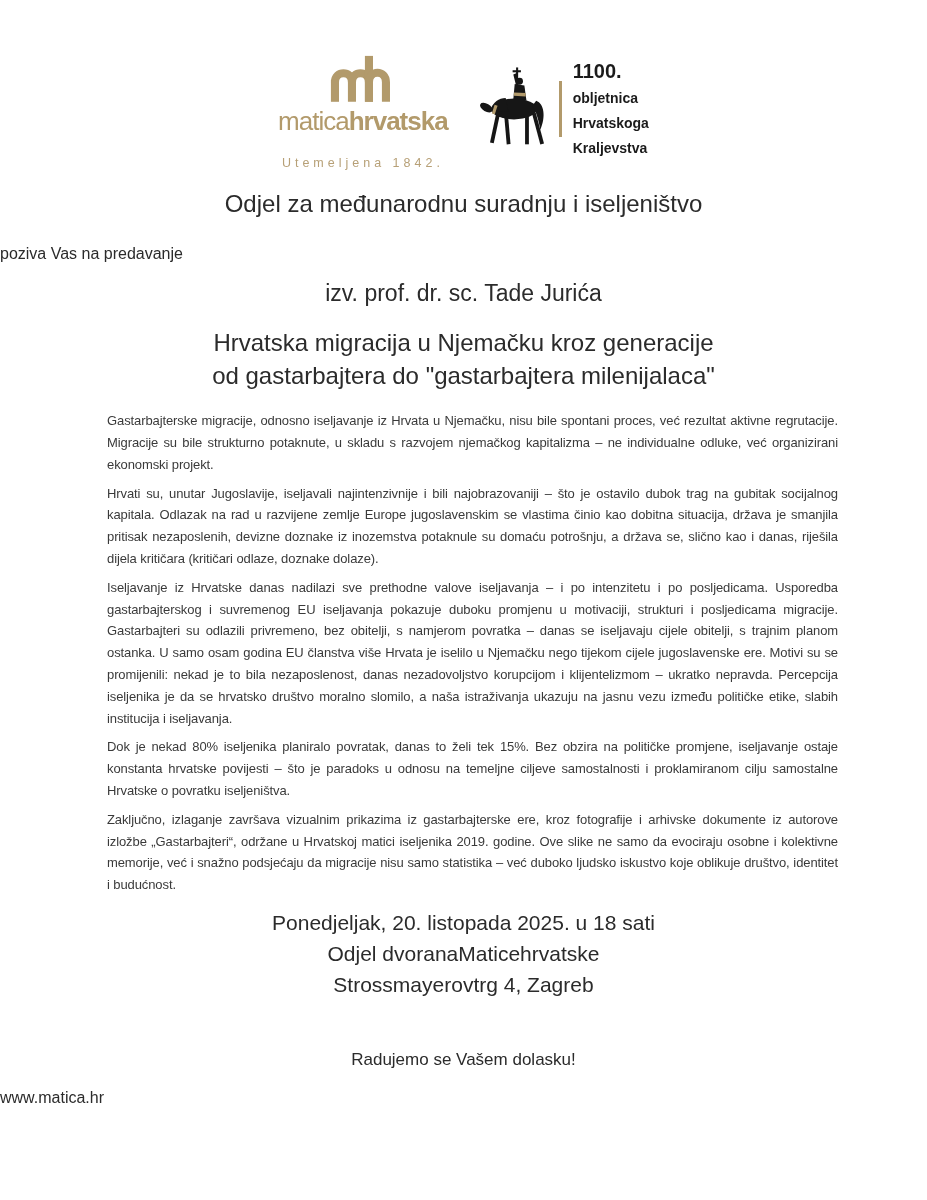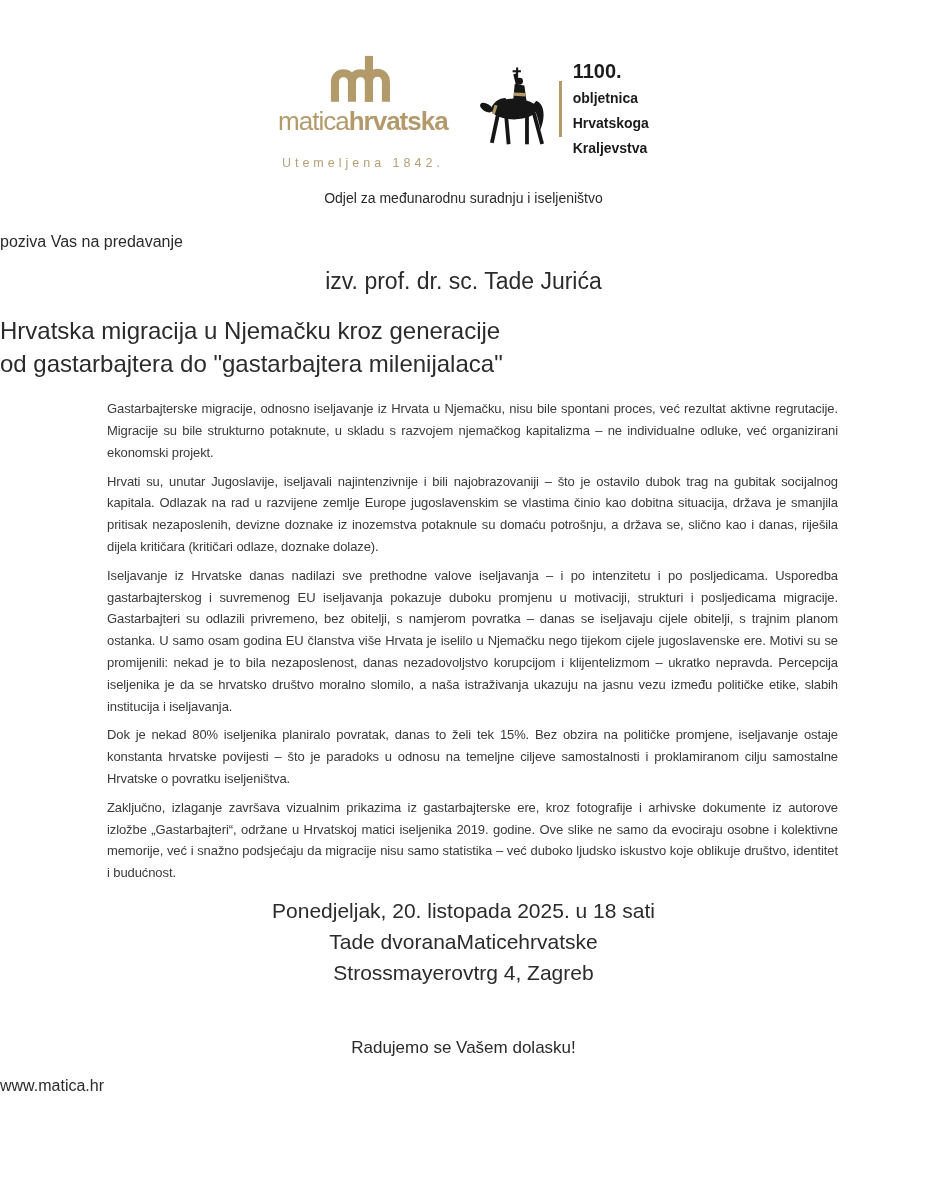--- a/index.html
+++ b/index.html
@@ -20,24 +20,24 @@
   .tagline { font-size:12.5px; letter-spacing:4px; color:#b7a077; margin-top:21px; white-space:nowrap; }
 
   .anniv-block { display:flex; align-items:center; margin-top:6px; }
   .horse svg { display:block; }
   .gold-divider { width:3px; height:56px; background:#b29a6b; margin:0 11px 0 9px; }
   .anniv-text { text-align:left; color:#1b1b1b; }
   .anniv-number { font-size:20px; font-weight:bold; line-height:22px; }
   .anniv-line { font-size:14px; font-weight:bold; line-height:17px;margin-top:8px; }
 
   
-  .department { text-align:center; font-size:14px; margin-top:20px; color:#2b2b2b; }
+  .department { text-align:center; font-size:24px; margin-top:20px; color:#2b2b2b; }
   .invite { font-size:16px; margin-top:27px; color:#2b2b2b; }
   .speaker { text-align:center; font-size:23px; margin-top:17px; color:#2b2b2b; }
-  .talk-title { text-align:left; font-size:24px; line-height:33px; margin-top:19px; color:#2b2b2b; }
+  .talk-title { text-align:center; font-size:24px; line-height:33px; margin-top:19px; color:#2b2b2b; }
 
   
   .body-text {
     width:731px; margin:18px 0 0 107px;
     text-align:justify; font-size:13px; line-height:21.8px;
     letter-spacing:-0.1px; color:#3a3a3a;
   }
   .body-text p { margin:0 0 7px 0; }
 
   
@@ -112,20 +112,20 @@
   <div class="body-text">
     <p>Gastarbajterske migracije, odnosno iseljavanje iz Hrvata u Njemačku, nisu bile spontani proces, već rezultat aktivne regrutacije. Migracije su bile strukturno potaknute, u skladu s razvojem njemačkog kapitalizma – ne individualne odluke, već organizirani ekonomski projekt.</p>
     <p>Hrvati su, unutar Jugoslavije, iseljavali najintenzivnije i bili najobrazovaniji – što je ostavilo dubok trag na gubitak socijalnog kapitala. Odlazak na rad u razvijene zemlje Europe jugoslavenskim se vlastima činio kao dobitna situacija, država je smanjila pritisak nezaposlenih, devizne doznake iz inozemstva potaknule su domaću potrošnju, a država se, slično kao i danas, riješila dijela kritičara (kritičari odlaze, doznake dolaze).</p>
     <p>Iseljavanje iz Hrvatske danas nadilazi sve prethodne valove iseljavanja – i po intenzitetu i po posljedicama. Usporedba gastarbajterskog i suvremenog EU iseljavanja pokazuje duboku promjenu u motivaciji, strukturi i posljedicama migracije. Gastarbajteri su odlazili privremeno, bez obitelji, s namjerom povratka – danas se iseljavaju cijele obitelji, s trajnim planom ostanka. U samo osam godina EU članstva više Hrvata je iselilo u Njemačku nego tijekom cijele jugoslavenske ere. Motivi su se promijenili: nekad je to bila nezaposlenost, danas nezadovoljstvo korupcijom i klijentelizmom – ukratko nepravda. Percepcija iseljenika je da se hrvatsko društvo moralno slomilo, a naša istraživanja ukazuju na jasnu vezu između političke etike, slabih institucija i iseljavanja.</p>
     <p>Dok je nekad 80% iseljenika planiralo povratak, danas to želi tek 15%. Bez obzira na političke promjene, iseljavanje ostaje konstanta hrvatske povijesti – što je paradoks u odnosu na temeljne ciljeve samostalnosti i proklamiranom cilju samostalne Hrvatske o povratku iseljeništva.</p>
     <p>Zaključno, izlaganje završava vizualnim prikazima iz gastarbajterske ere, kroz fotografije i arhivske dokumente iz autorove izložbe „Gastarbajteri“, održane u Hrvatskoj matici iseljenika 2019. godine. Ove slike ne samo da evociraju osobne i kolektivne memorije, već i snažno podsjećaju da migracije nisu samo statistika – već duboko ljudsko iskustvo koje oblikuje društvo, identitet i budućnost.</p>
   </div>
 
   <div class="event">
     <div>Ponedjeljak, 20. listopada 2025. u 18 sati</div>
-    <div>Tade dvoranaMaticehrvatske</div>
+    <div>Odjel dvoranaMaticehrvatske</div>
     <div>Strossmayerovtrg 4, Zagreb</div>
   </div>
 
   <div class="closing">Radujemo se Vašem dolasku!</div>
   <div class="website">www.matica.hr</div>
 
 </div>
 
 </body></html>

